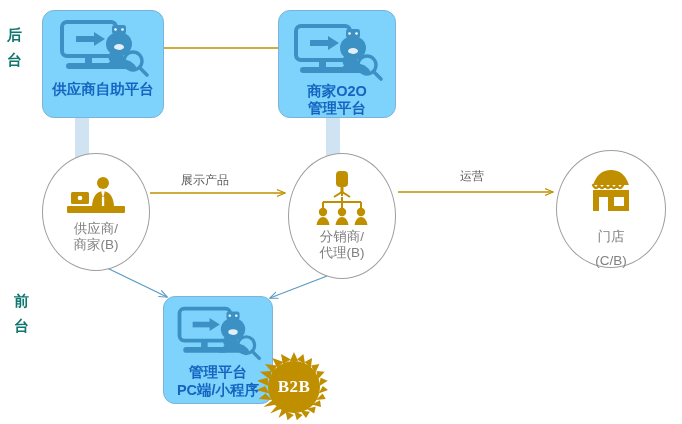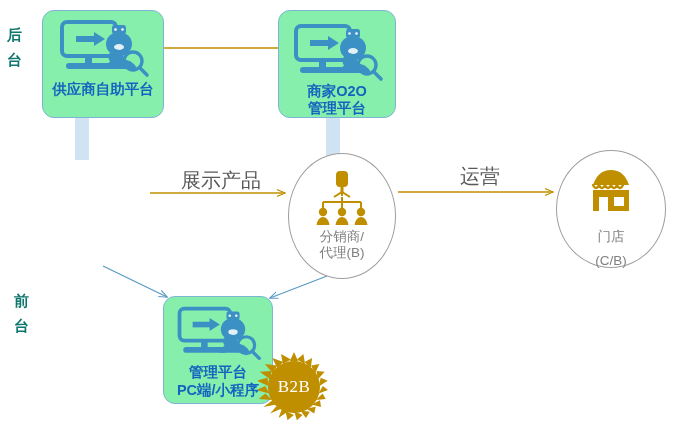--- a/index.html
+++ b/index.html
@@ -36,21 +36,21 @@
   #label-backend { left: 7px; top: 22px; }
   #label-frontend { left: 14px; top: 288px; }
 
   
   .platform-box {
     position: absolute;
     z-index: 4;
     box-sizing: border-box;
     border: 1.6px solid #7fb3d5;
     border-radius: 12px;
-    background: #86efac;
+    background: #7dd3fc;
     display: flex;
     flex-direction: column;
     align-items: center;
   }
   .platform-icon {
     margin-top: 6px;
     line-height: 0;
   }
   .platform-title {
     color: #1565c0;
@@ -107,40 +107,41 @@
   #circle-distributor .role-icon { margin-top: 16px; }
 
   
   #badge-b2b {
     position: absolute;
     z-index: 6;
     left: 258px;
     top: 352px;
     width: 72px;
     height: 70px;
+    font-weight: bold;
   }
   #badge-b2b .badge-text {
     position: absolute;
     left: 0; top: 0;
     width: 72px; height: 70px;
     display: flex;
     align-items: center;
     justify-content: center;
     color: #ffffff;
     font-size: 17px;
     font-family: "Liberation Serif", "DejaVu Serif", serif;
     letter-spacing: 0.5px;
   }
 
   
   .edge-label {
     position: absolute;
     z-index: 5;
     color: #595959;
-    font-size: 20px;
+    font-size: 12px;
     line-height: 17px;
     white-space: nowrap;
   }
   #edge-label-show-product { left: 181px; top: 172px; }
   #edge-label-operate { left: 460px; top: 168px; }
 </style>
 </head>
 <body>
 
 <div id="canvas">
@@ -276,20 +277,39 @@
         <polygon points="1.7,19.8 13.5,18.9 12.3,27.5"></polygon>
         <polygon points="7.0,12.0 18.9,13.6 15.0,21.4"></polygon>
         <polygon points="14.3,5.9 25.4,9.9 19.3,16.2"></polygon>
         <polygon points="23.0,1.9 33.0,7.6 24.9,12.2"></polygon>
       </g>
       <circle cx="36" cy="35" r="26" fill="#bf8f00"></circle>
     </svg>
     <div class="badge-text">B2B</div>
   </div>
 
+  <div class="role-circle" id="circle-supplier">
+    <div class="role-icon">
+      <svg width="62" height="42" viewBox="0 0 62 42">
+
+        <circle cx="38" cy="7" r="6" fill="#bf8f00"></circle>
+
+        <path d="M27 30 q1 -14 11 -15 q10 1 11 15 z" fill="#bf8f00"></path>
+        <path d="M36.2 15.5 L38 22 L39.8 15.5 L38 14.3 Z" fill="#ffffff"></path>
+        <rect x="36.9" y="21" width="2.3" height="9" fill="#ffffff"></rect>
+
+        <rect x="6" y="16" width="18" height="12" rx="1.5" fill="#bf8f00"></rect>
+        <circle cx="15" cy="22" r="2.3" fill="#ffffff"></circle>
+
+        <rect x="2" y="30" width="58" height="7" rx="1" fill="#bf8f00"></rect>
+      </svg>
+    </div>
+    <div class="role-label">供应商/</div>
+    <div class="role-label" style="margin-top:0;">商家(B)</div>
+  </div>
 
   <div class="role-circle" id="circle-distributor">
     <div class="role-icon">
       <svg width="56" height="56" viewBox="0 0 56 56">
 
         <rect x="22" y="1" width="12" height="16" rx="4" fill="#bf8f00"></rect>
         <rect x="26.5" y="17" width="3" height="6" fill="#bf8f00"></rect>
         <path d="M20 27 L28 22 L36 27" fill="none" stroke="#bf8f00" stroke-width="2"></path>
         <line x1="28" y1="21" x2="28" y2="26" stroke="#bf8f00" stroke-width="2"></line>
 

